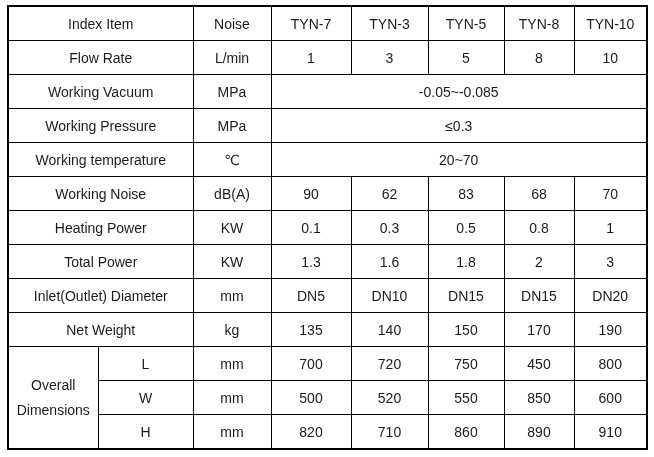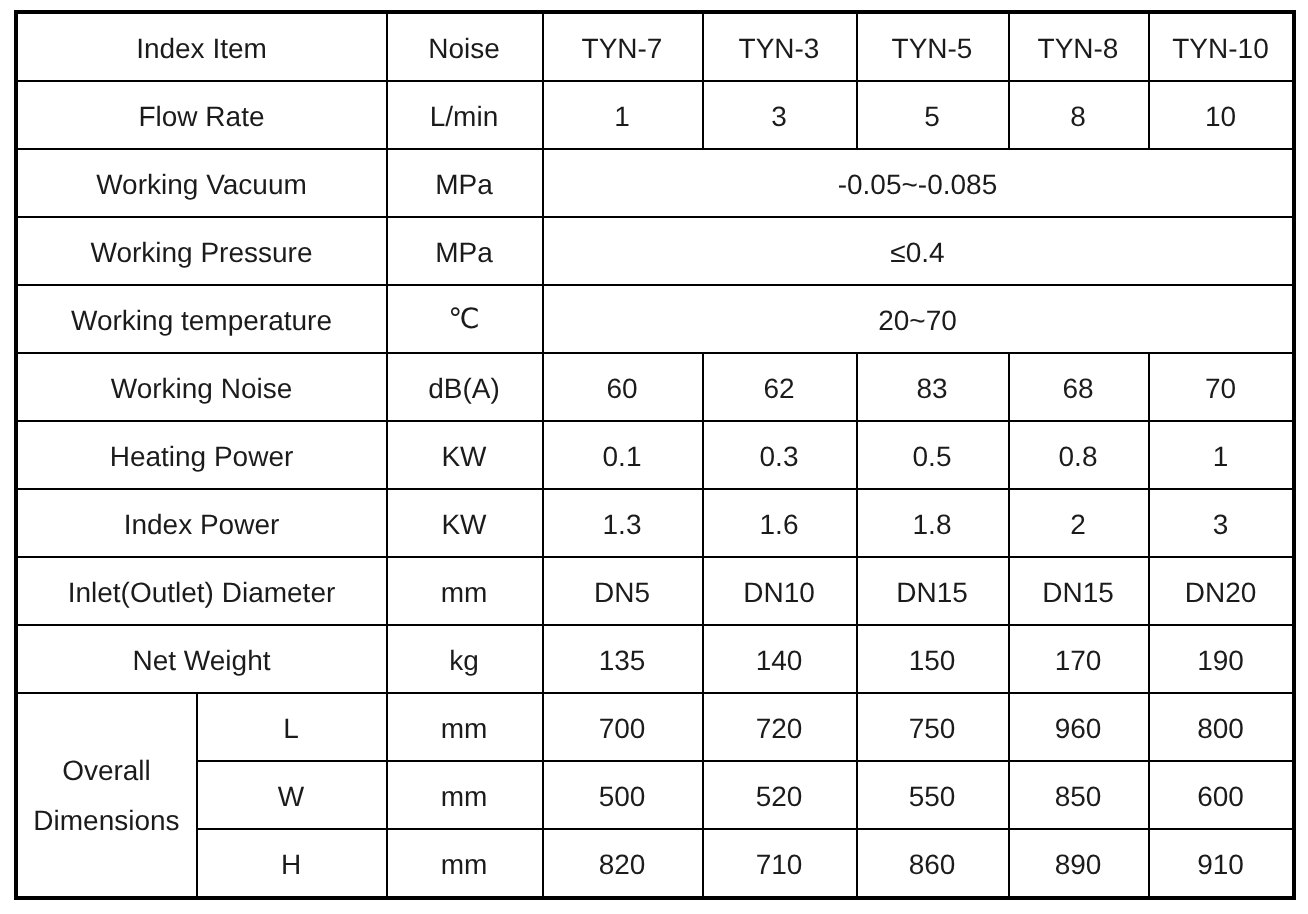--- a/index.html
+++ b/index.html
@@ -74,51 +74,51 @@
 
     <tr>
       <td colspan="2">Working Vacuum</td>
       <td>MPa</td>
       <td colspan="5">-0.05~-0.085</td>
     </tr>
 
     <tr>
       <td colspan="2">Working Pressure</td>
       <td>MPa</td>
-      <td colspan="5">≤0.4</td>
+      <td colspan="5">≤0.3</td>
     </tr>
 
     <tr>
       <td colspan="2">Working temperature</td>
       <td>℃</td>
       <td colspan="5">20~70</td>
     </tr>
 
     <tr>
       <td colspan="2">Working Noise</td>
       <td>dB(A)</td>
-      <td>60</td>
+      <td>90</td>
       <td>62</td>
       <td>83</td>
       <td>68</td>
       <td>70</td>
     </tr>
 
     <tr>
       <td colspan="2">Heating Power</td>
       <td>KW</td>
       <td>0.1</td>
       <td>0.3</td>
       <td>0.5</td>
       <td>0.8</td>
       <td>1</td>
     </tr>
 
     <tr>
-      <td colspan="2">Index Power</td>
+      <td colspan="2">Total Power</td>
       <td>KW</td>
       <td>1.3</td>
       <td>1.6</td>
       <td>1.8</td>
       <td>2</td>
       <td>3</td>
     </tr>
 
     <tr>
       <td colspan="2">Inlet(Outlet) Diameter</td>
@@ -140,21 +140,21 @@
       <td>190</td>
     </tr>
 
     <tr>
       <td rowspan="3" class="dim-label">Overall Dimensions</td>
       <td>L</td>
       <td>mm</td>
       <td>700</td>
       <td>720</td>
       <td>750</td>
-      <td>960</td>
+      <td>450</td>
       <td>800</td>
     </tr>
 
     <tr>
       <td>W</td>
       <td>mm</td>
       <td>500</td>
       <td>520</td>
       <td>550</td>
       <td>850</td>

